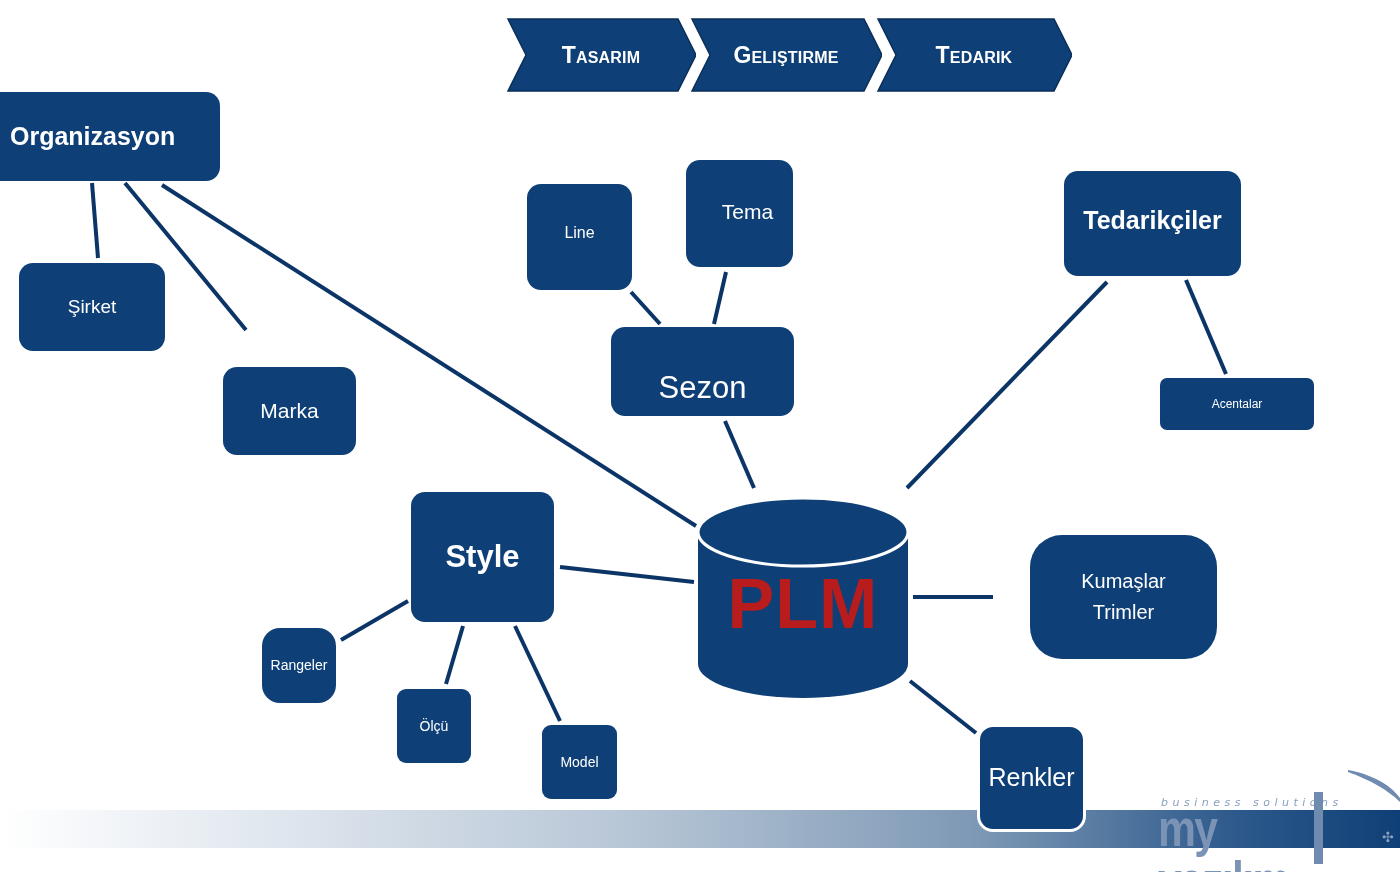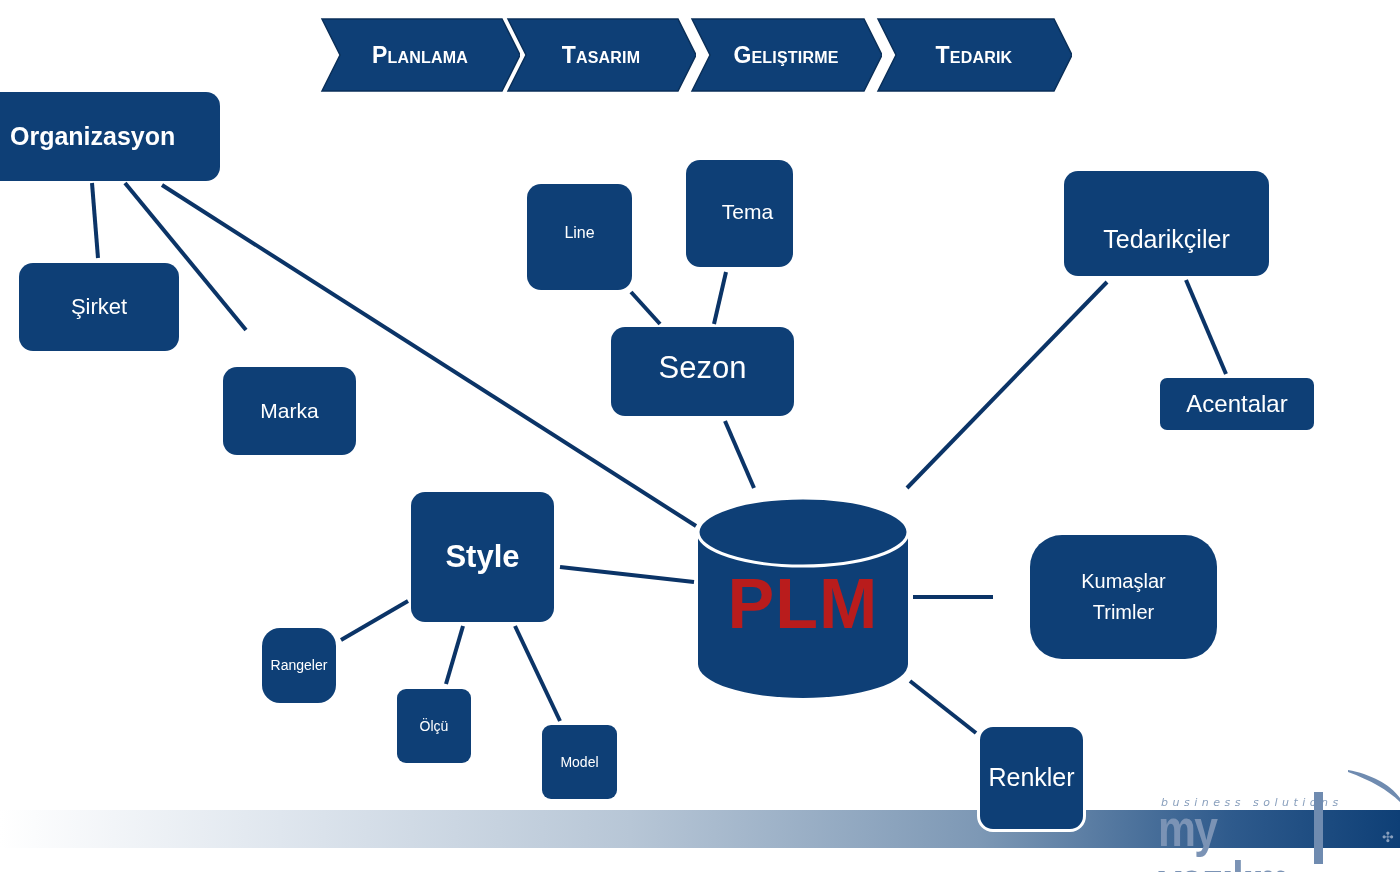--- a/index.html
+++ b/index.html
@@ -7,27 +7,27 @@
            font-family: "Liberation Sans", sans-serif; }
     #connectors { position: absolute; left: 0; top: 0; width: 1400px; height: 872px; }
     #connectors line { stroke: #0b3467; stroke-width: 4; stroke-linecap: butt; }
 
     .node { position: absolute; background: #0e3f76; border-radius: 14px;
             color: #ffffff; display: flex; align-items: center; justify-content: center;
             text-align: center; box-sizing: border-box; line-height: 1.35; }
     .n-org { left: -14px; top: 92px; width: 234px; height: 89px; justify-content: flex-start;
              padding-left: 24px; align-items: flex-start; padding-top: 28px;
              font-size: 25px; font-weight: bold; }
-    .n-sirket { left: 19px; top: 263px; width: 160px; height: 88px; font-size: 22px; }
+    .n-sirket { left: 19px; top: 263px; width: 146px; height: 88px; font-size: 19px; }
     .n-marka { left: 223px; top: 335px; width: 133px; height: 88px; font-size: 21px; margin-top: 32px; }
     .n-line { left: 527px; top: 184px; width: 105px; height: 106px; font-size: 16px; align-items: flex-start; padding-top: 38px; }
     .n-tema { left: 686px; top: 160px; width: 107px; height: 107px; font-size: 21px; align-items: flex-start; padding-top: 38px; padding-left: 16px; }
-    .n-sezon { left: 611px; top: 327px; width: 183px; height: 89px; font-size: 31px; align-items: flex-start; padding-top: 20px; }
-    .n-tedarikciler { left: 1064px; top: 171px; width: 205px; height: 105px; font-size: 25px; font-weight: normal; align-items: center; padding-top: 33px; }
-    .n-acentalar { left: 1160px; top: 378px; width: 154px; height: 52px; font-size: 24px; border-radius: 7px; }
+    .n-sezon { left: 611px; top: 327px; width: 183px; height: 89px; font-size: 31px; align-items: flex-start; padding-top: 40px; }
+    .n-tedarikciler { left: 1064px; top: 171px; width: 177px; height: 105px; font-size: 25px; font-weight: bold; align-items: flex-start; padding-top: 33px; }
+    .n-acentalar { left: 1160px; top: 378px; width: 154px; height: 52px; font-size: 12px; border-radius: 7px; }
     .n-style { left: 411px; top: 492px; width: 143px; height: 130px; font-size: 31px; font-weight: bold; align-items: flex-start; padding-top: 44px; }
     .n-rangeler { left: 262px; top: 628px; width: 74px; height: 75px; font-size: 14px; border-radius: 18px; }
     .n-olcu { left: 397px; top: 689px; width: 74px; height: 74px; font-size: 14px; border-radius: 9px; }
     .n-model { left: 542px; top: 725px; width: 75px; height: 74px; font-size: 14px; border-radius: 9px; }
     .n-kumaslar { left: 998px; top: 535px; width: 187px; height: 124px; font-size: 20px; flex-direction: column; line-height: 1.55; border-radius: 32px; margin-left: 32px; }
     .n-renkler { left: 977px; top: 724px; width: 109px; height: 108px; font-size: 25px; border: 3px solid #ffffff; border-radius: 16px; }
 
     
     .steps { position: absolute; left: 320px; top: 18px; width: 760px; height: 74px; }
     .step { position: absolute; top: 0; height: 74px; display: flex; align-items: center; justify-content: center;
@@ -67,26 +67,20 @@
   <line x1="1186" y1="280" x2="1226" y2="374"></line>
   <line x1="560" y1="567" x2="694" y2="582"></line>
   <line x1="408" y1="601" x2="341" y2="640"></line>
   <line x1="463" y1="626" x2="446" y2="684"></line>
   <line x1="515" y1="626" x2="560" y2="721"></line>
   <line x1="913" y1="597" x2="993" y2="597"></line>
   <line x1="910" y1="681" x2="976" y2="733"></line>
 </svg>
 
 <div class="steps">
-  <div class="step" style="left:0;width:200px;">
-    <svg width="200" height="74">
-        <polygon points="2,1 182,1 200,37 182,73 2,73 20,37" fill="#0e3f76" stroke="#0a2f59" stroke-width="1.5"></polygon>
-      </svg>
-    <span>Planlama</span>
-  </div>
   <div class="step" style="left:186px;width:190px;">
     <svg width="190" height="74">
         <polygon points="2,1 172,1 190,37 172,73 2,73 20,37" fill="#0e3f76" stroke="#0a2f59" stroke-width="1.5"></polygon>
       </svg>
     <span>Tasarım</span>
   </div>
   <div class="step" style="left:370px;width:192px;">
     <svg width="192" height="74">
         <polygon points="2,1 174,1 192,37 174,73 2,73 20,37" fill="#0e3f76" stroke="#0a2f59" stroke-width="1.5"></polygon>
       </svg>

